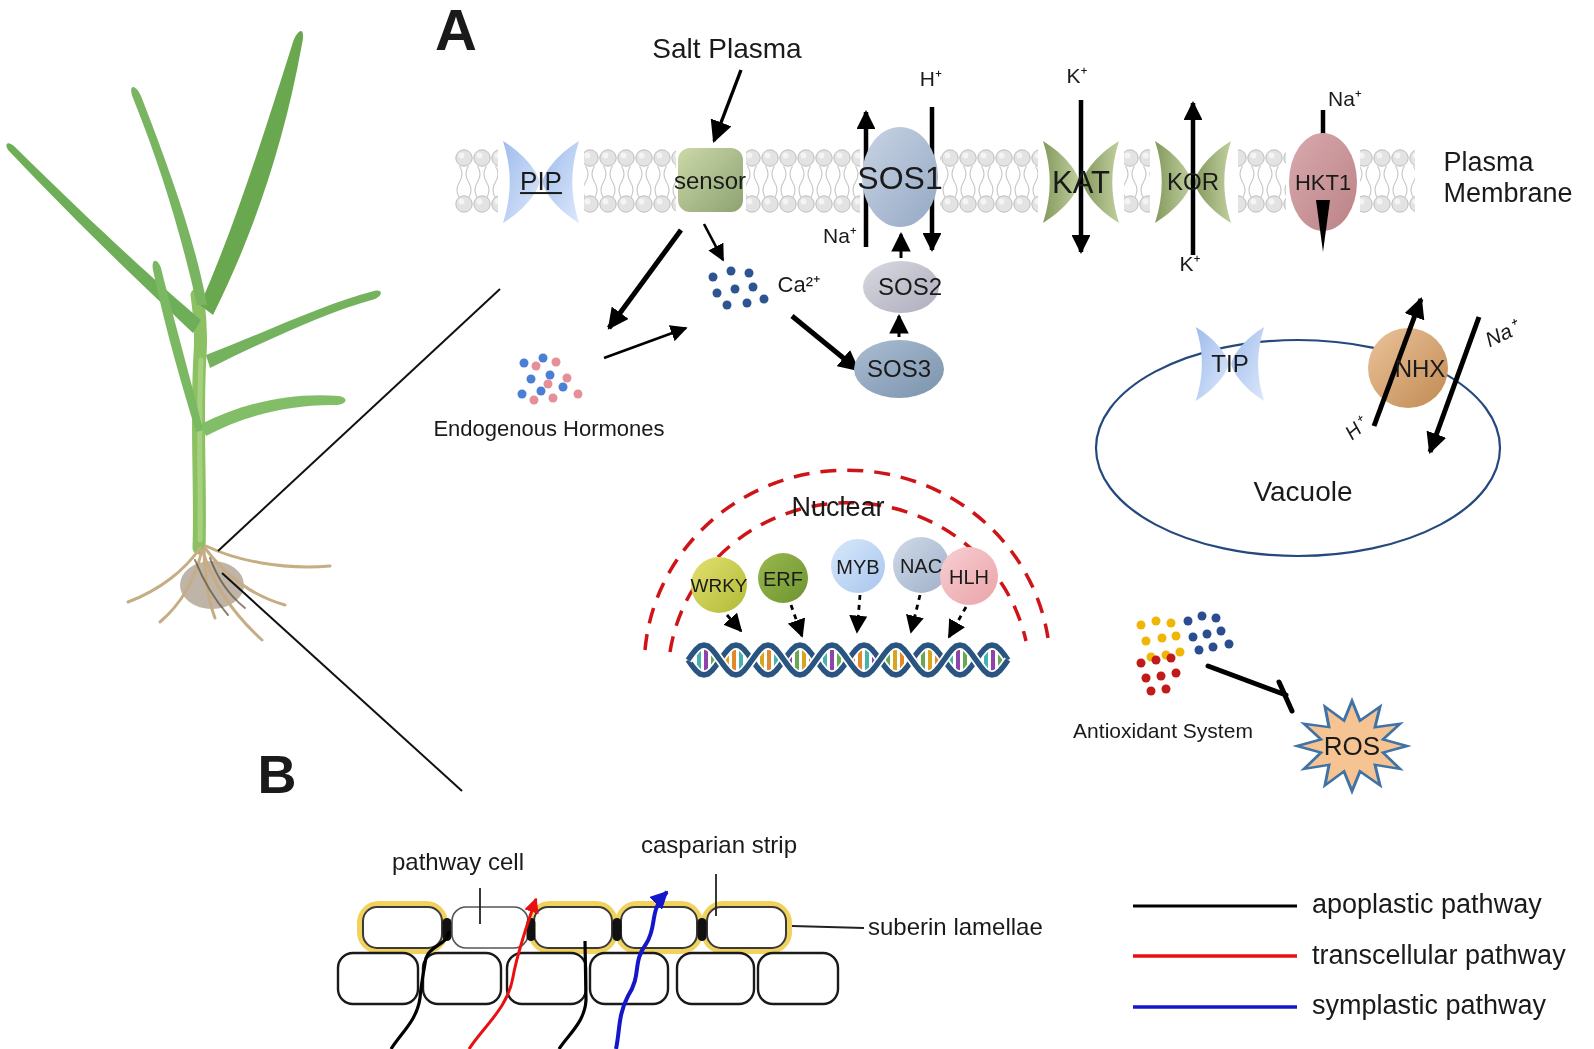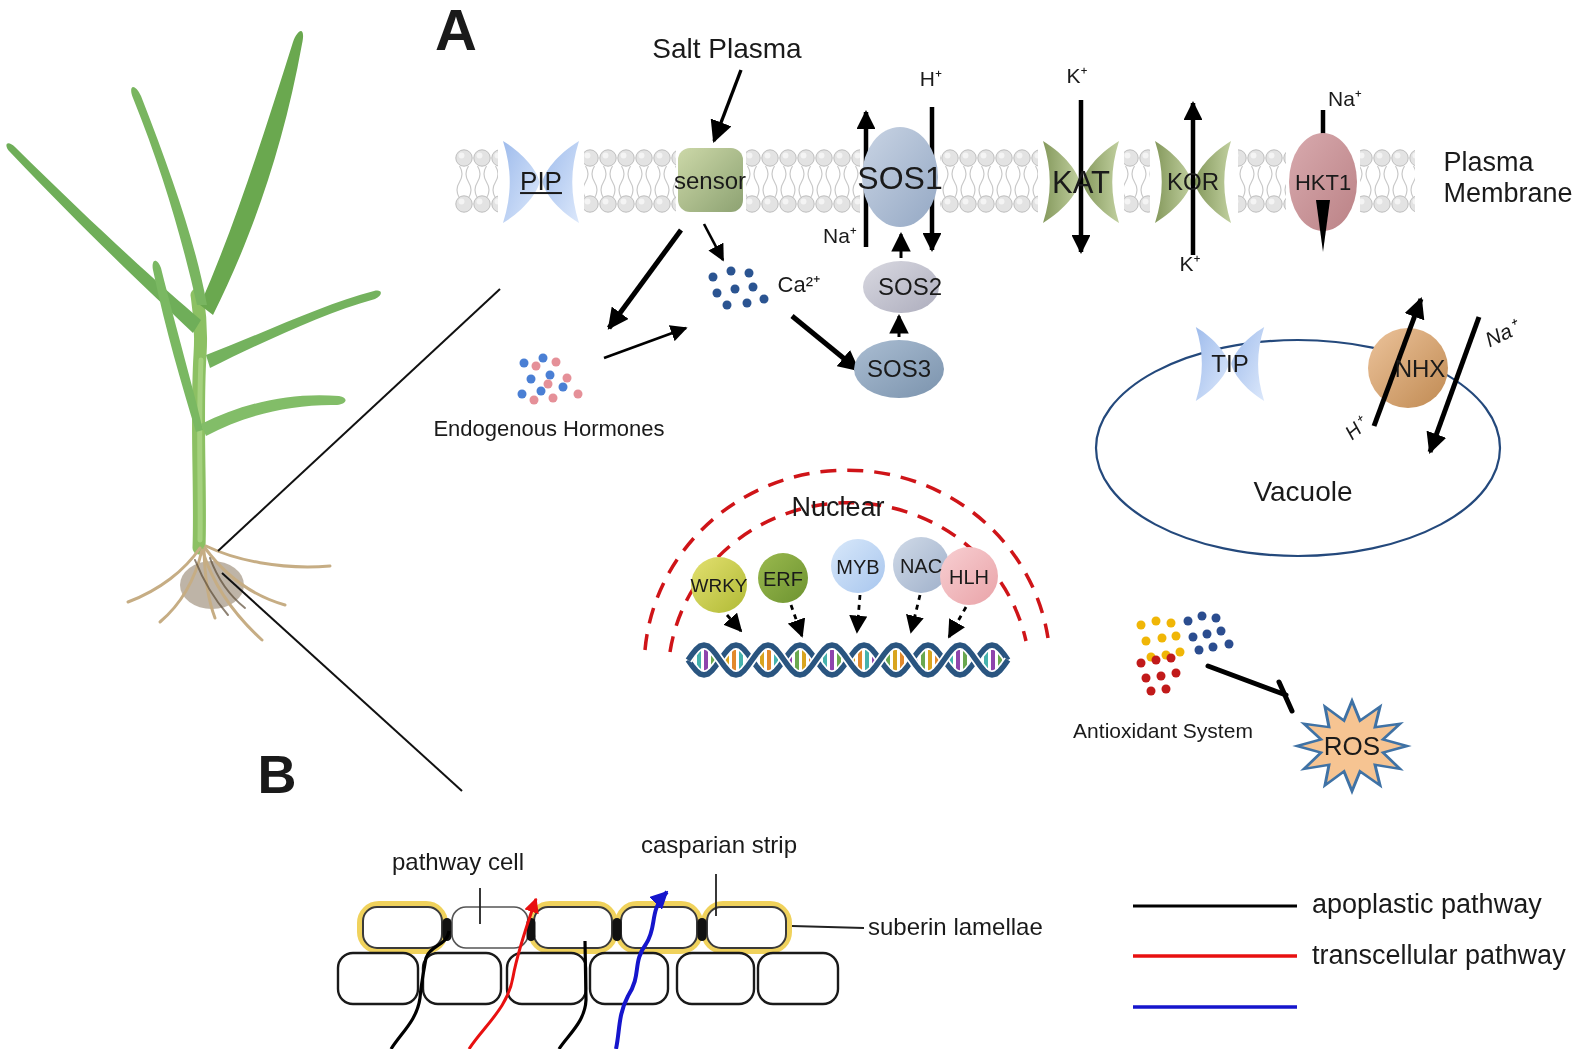--- a/index.html
+++ b/index.html
@@ -442,14 +442,15 @@
 <div class="lbl" style="left:1163px;top:731px;font-size:21px;">Antioxidant System</div>
 <div class="lbl" style="left:1352px;top:747px;font-size:26px;">ROS</div>
 
 <div class="lbl big" style="left:277px;top:774px;font-size:54px;">B</div>
 <div class="lbl" style="left:458px;top:862px;font-size:24px;">pathway cell</div>
 <div class="lbl" style="left:719px;top:845px;font-size:24px;">casparian strip</div>
 <div class="lbl left" style="left:868px;top:927px;font-size:24px;">suberin lamellae</div>
 
 <div class="lbl left" style="left:1312px;top:905px;font-size:27px;">apoplastic pathway</div>
 <div class="lbl left" style="left:1312px;top:956px;font-size:27px;">transcellular pathway</div>
+<div class="lbl left" style="left:1312px;top:1006px;font-size:27px;">symplastic pathway</div>
 
 </div>
 
 </body></html>

